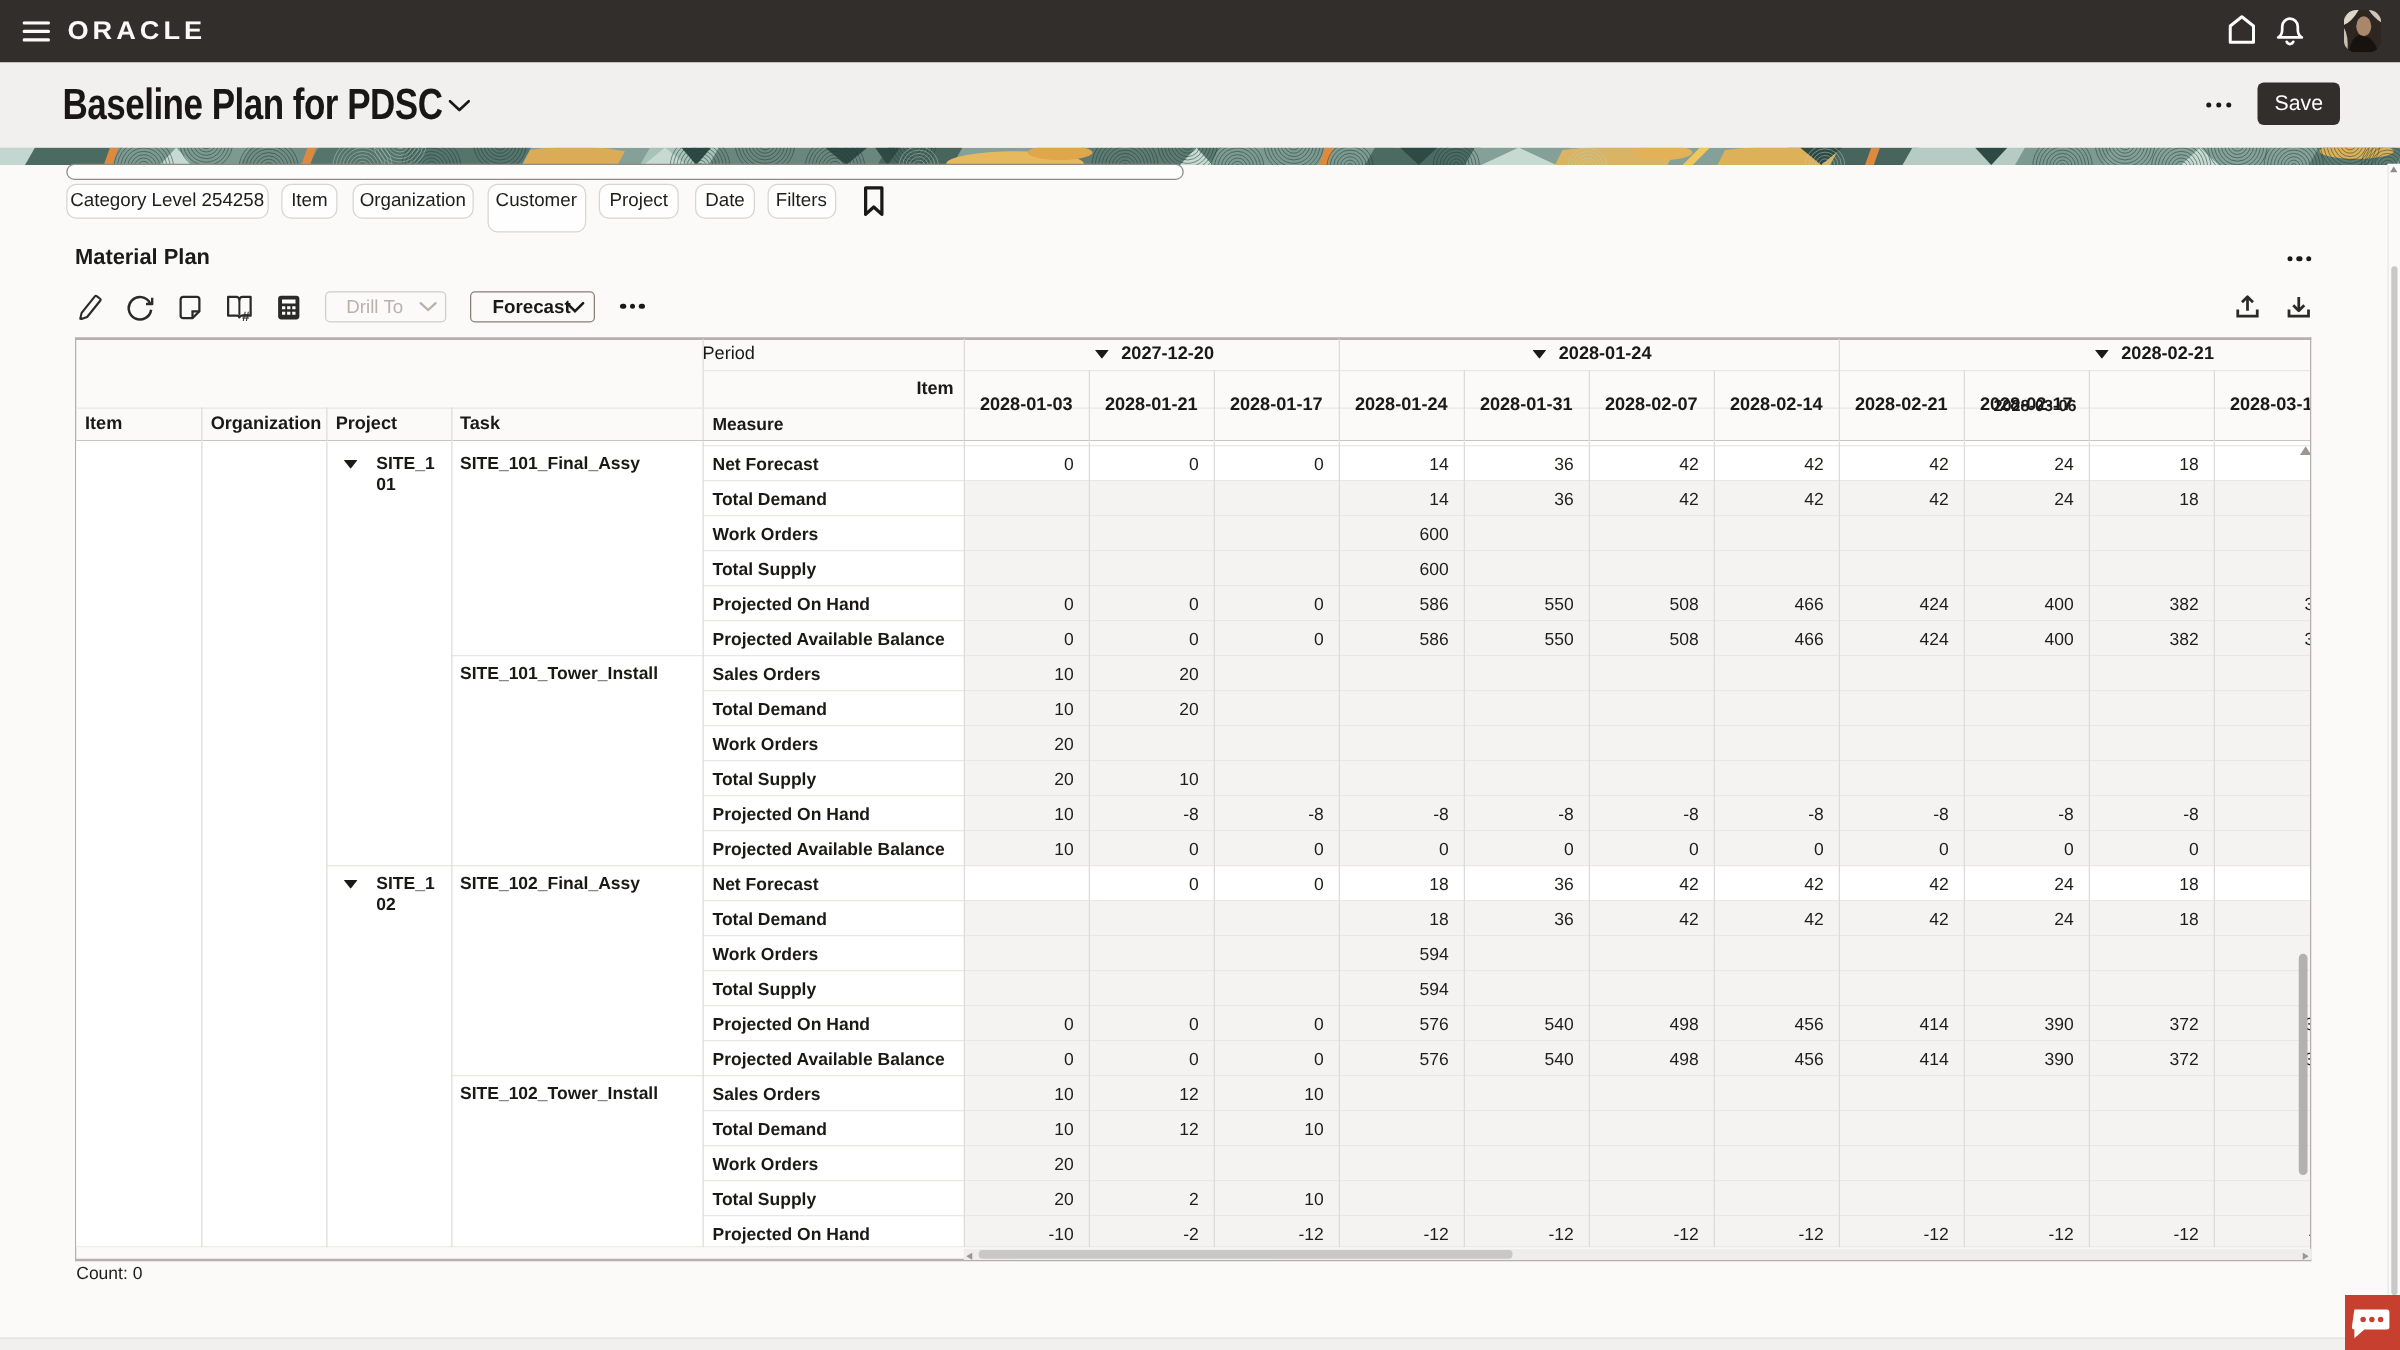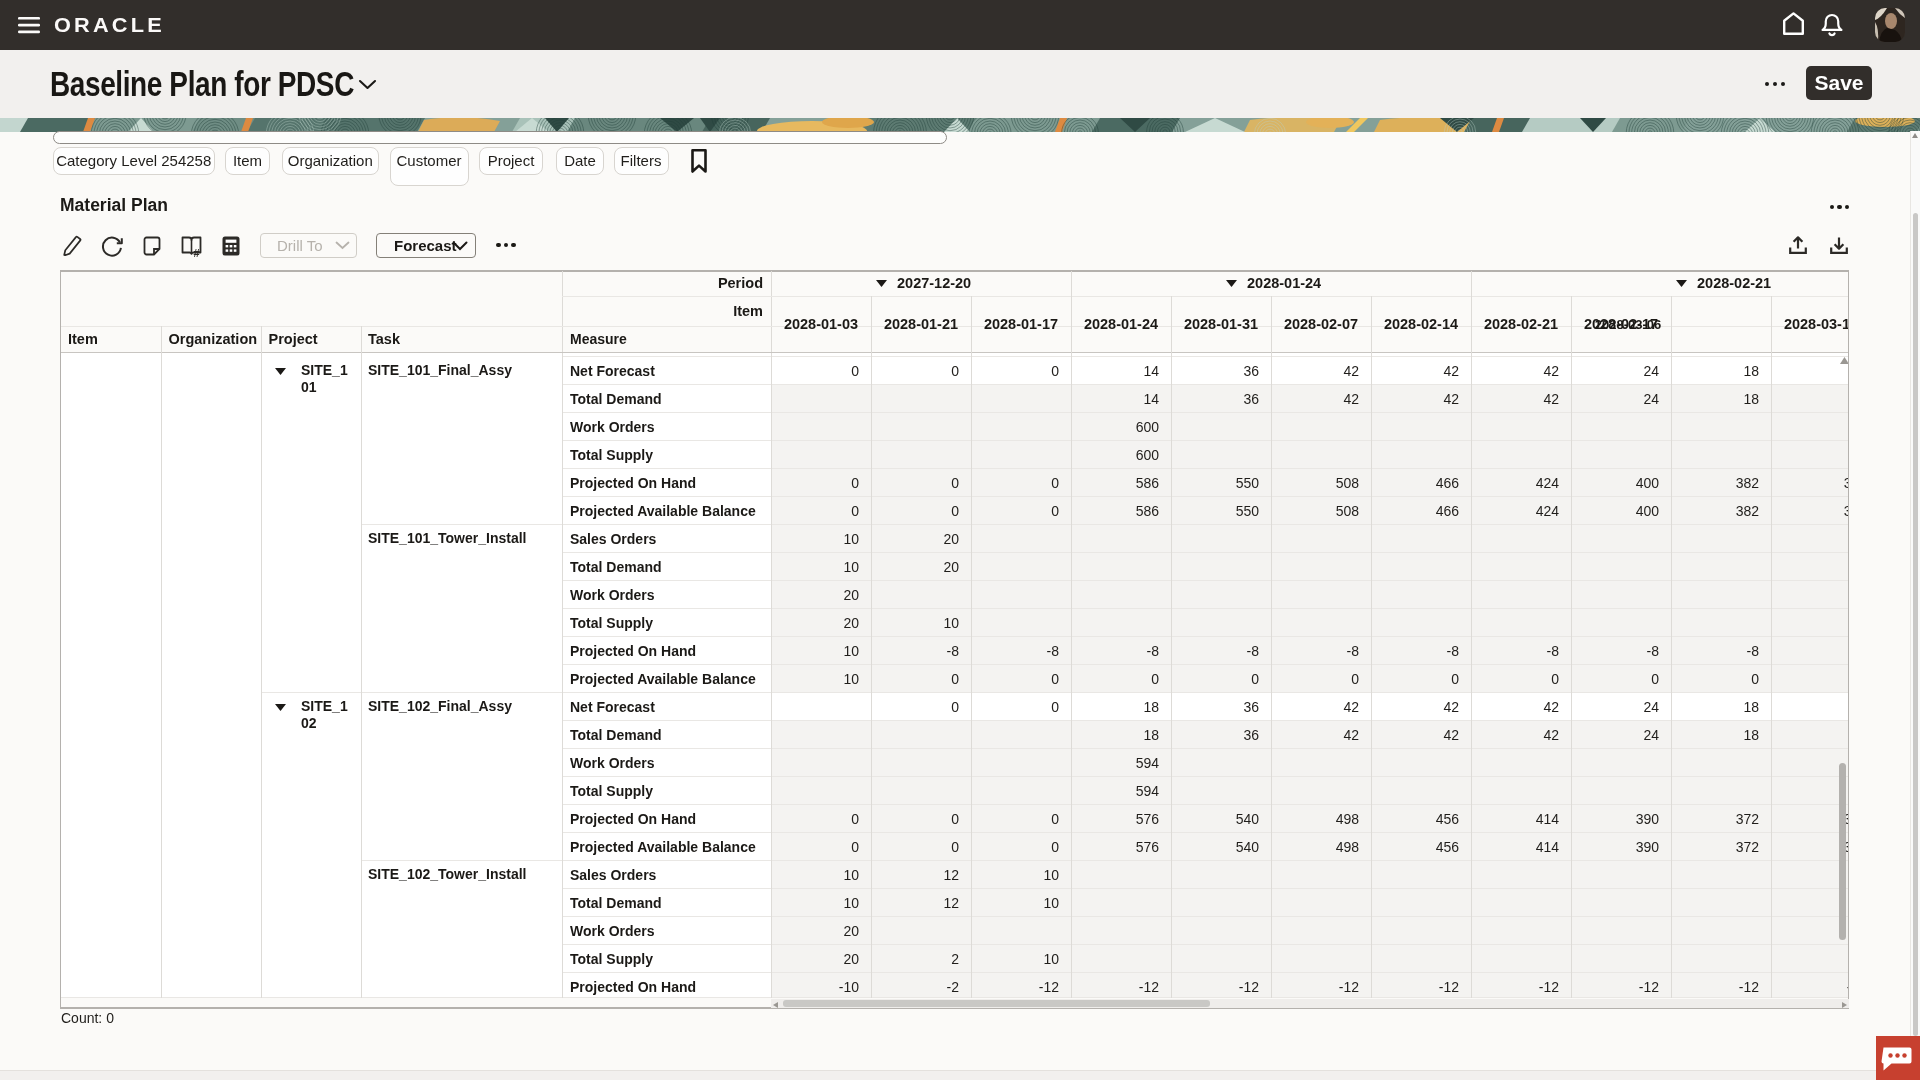--- a/index.html
+++ b/index.html
@@ -30,21 +30,21 @@
       <path d="M0 14 Q4 20 3 34 H0 Z" fill="#c9c0b2"></path>
     </svg></div>
 <div style="position:absolute;left:0px;top:50px;width:1920px;height:68px;background:#f2f0ee"></div>
 <div style="position:absolute;left:50px;top:65px;width:520px;height:38px;font-size:35px;font-weight:bold;color:#191714;line-height:38px;letter-spacing:-0.5px;transform:scaleX(0.8);transform-origin:left">Baseline Plan for PDSC</div>
 <svg style="position:absolute;left:358px;top:79px" width="19" height="11" viewBox="0 0 19 11">
     <path d="M2 2 L9.5 9 L17 2" fill="none" stroke="#1b1916" stroke-width="2.1" stroke-linecap="round" stroke-linejoin="round"></path>
   </svg>
 <div style="position:absolute;left:1764.7px;top:81.7px;width:4.6px;height:4.6px;border-radius:50%;background:#1b1916"></div>
 <div style="position:absolute;left:1772.7px;top:81.7px;width:4.6px;height:4.6px;border-radius:50%;background:#1b1916"></div>
 <div style="position:absolute;left:1780.7px;top:81.7px;width:4.6px;height:4.6px;border-radius:50%;background:#1b1916"></div>
-<div style="position:absolute;left:1806px;top:66px;width:66px;height:34px;background:#322e2b;border-radius:5px;color:#fff;font-size:21px;font-weight:bold;text-align:center;line-height:34px">Save</div>
+<div style="position:absolute;left:1806px;top:66px;width:66px;height:34px;background:#322e2b;border-radius:5px;color:#fff;font-size:17px;font-weight:normal;text-align:center;line-height:34px">Save</div>
 <div style="position:absolute;left:0;top:118px;width:1920px;height:14px;overflow:hidden"><svg width="1920" height="14" viewBox="0 0 1920 14">
       <rect width="1920" height="14" fill="#84a098"></rect>
       <path d="M-10 0 L35 0 L27 14 L-18 14 Z" fill="#c3d6cf"></path>
       <path d="M28 0 L98 0 L90 14 L20 14 Z" fill="#4b6a62"></path>
       <path d="M95 0 L205 0 L197 14 L87 14 Z" fill="#7d9a91"></path>
       <path d="M200 0 L320 0 L312 14 L192 14 Z" fill="#6f8d84"></path>
       <path d="M255 0 L425 0 L417 14 L247 14 Z" fill="#55746c"></path>
       <path d="M520 0 L580 0 L572 14 L512 14 Z" fill="#a9c2b9"></path>
       <path d="M575 0 L715 0 L707 14 L567 14 Z" fill="#69877e"></path>
       <path d="M710 0 L770 0 L762 14 L702 14 Z" fill="#47655d"></path>
@@ -426,21 +426,21 @@
   </svg>
 <div style="position:absolute;left:60px;top:270px;width:1789px;height:739px;border:1px solid #b4b1ad;border-bottom:none"></div>
 <div style="position:absolute;left:60px;top:270px;width:1789px;height:2px;background:#b4b1ad"></div>
 <div style="position:absolute;left:60px;top:1007px;width:1789px;height:1.5px;background:#b4b1ad"></div>
 <div style="position:absolute;left:61px;top:271px;width:1787px;height:82px;overflow:hidden">
     <div style="position:absolute;left:501px;top:0px;width:1px;height:82px;background:#dddbd7"></div>
     <div style="position:absolute;left:710px;top:0px;width:1px;height:82px;background:#dddbd7"></div>
     <div style="position:absolute;left:501px;top:25px;width:1287px;height:1px;background:#e9e7e4"></div>
     <div style="position:absolute;left:0px;top:54.5px;width:1788px;height:1px;background:#e9e7e4"></div>
     <div style="position:absolute;left:0px;top:81px;width:1788px;height:1.2px;background:#c8c5c1"></div>
-    <div style="position:absolute;left:501px;top:0px;width:201px;height:25px;font-size:14.5px;font-weight:bold;text-align:right;line-height:25px">Period</div>
+    <div style="position:absolute;left:501px;top:0px;width:201px;height:25px;font-size:14.5px;font-weight:normal;text-align:left;line-height:25px">Period</div>
     <div style="position:absolute;left:501px;top:26px;width:201px;height:28px;font-size:14.5px;font-weight:bold;text-align:right;line-height:28px">Item</div>
     <div style="position:absolute;left:7px;top:55px;width:90px;height:27px;font-size:14.5px;font-weight:bold;line-height:26px">Item</div>
     <div style="position:absolute;left:107.5px;top:55px;width:90px;height:27px;font-size:14.5px;font-weight:bold;line-height:26px">Organization</div>
     <div style="position:absolute;left:207.5px;top:55px;width:90px;height:27px;font-size:14.5px;font-weight:bold;line-height:26px">Project</div>
     <div style="position:absolute;left:307px;top:55px;width:190px;height:27px;font-size:14.5px;font-weight:bold;line-height:26px">Task</div>
     <div style="position:absolute;left:509px;top:55px;width:198px;height:27px;font-size:14px;font-weight:bold;line-height:26px">Measure</div>
     <div style="position:absolute;left:99.5px;top:55px;width:1px;height:27px;background:#dddbd7"></div>
     <div style="position:absolute;left:199.5px;top:55px;width:1px;height:27px;background:#dddbd7"></div>
     <div style="position:absolute;left:299.5px;top:55px;width:1px;height:27px;background:#dddbd7"></div>
     <div style="position:absolute;left:1010px;top:0px;width:1px;height:82px;background:#dddbd7"></div>

